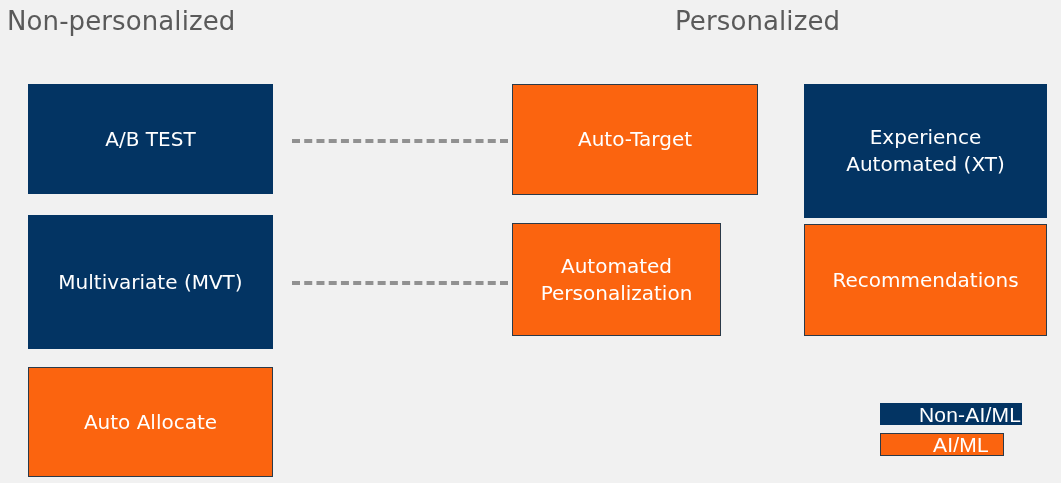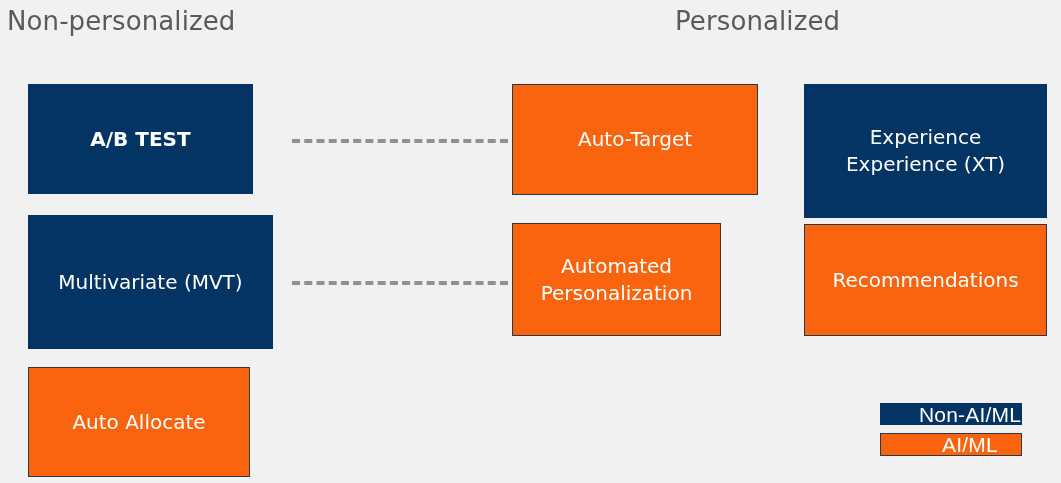--- a/index.html
+++ b/index.html
@@ -80,55 +80,55 @@
 </style>
 </head>
 <body>
 
 <div id="stage">
 
   <div class="col-header" id="hdr-nonpersonalized">Non-personalized</div>
 
   <div class="col-header" id="hdr-personalized">Personalized</div>
 
-  <div class="node blue" style="left:28px; top:84px; width:225px; height:110px;font-weight:bold;">
+  <div class="node blue" style="left:28px; top:84px; width:245px; height:110px;">
     <span>A/B TEST</span>
   </div>
 
   <div class="connector" style="left:292px; top:139px; width:216px;"></div>
 
   <div class="node orange" style="left:512px; top:84px; width:246px; height:111px;">
     <span>Auto-Target</span>
   </div>
 
   <div class="node blue" style="left:804px; top:84px; width:243px; height:134px; flex-direction:column;">
     <span>Experience</span>
-    <span>Experience (XT)</span>
+    <span>Automated (XT)</span>
   </div>
 
   <div class="node blue" style="left:28px; top:215px; width:245px; height:134px;">
     <span>Multivariate (MVT)</span>
   </div>
 
   <div class="connector" style="left:292px; top:281px; width:216px;"></div>
 
   <div class="node orange" style="left:512px; top:223px; width:209px; height:113px; flex-direction:column;">
     <span>Automated</span>
     <span>Personalization</span>
   </div>
 
   <div class="node orange" style="left:804px; top:224px; width:243px; height:112px;">
     <span>Recommendations</span>
   </div>
 
-  <div class="node orange" style="left:28px; top:367px; width:222px; height:110px;">
+  <div class="node orange" style="left:28px; top:367px; width:245px; height:110px;">
     <span>Auto Allocate</span>
   </div>
 
   <div class="legend-item blue" style="left:880px; top:403px; width:142px; height:22px;">
     <span>Non-AI/ML</span>
   </div>
 
-  <div class="legend-item orange" style="left:880px; top:433px; width:142px; height:23px;">
+  <div class="legend-item orange" style="left:880px; top:433px; width:124px; height:23px;">
     <span>AI/ML</span>
   </div>
 
 </div>
 
 </body></html>

